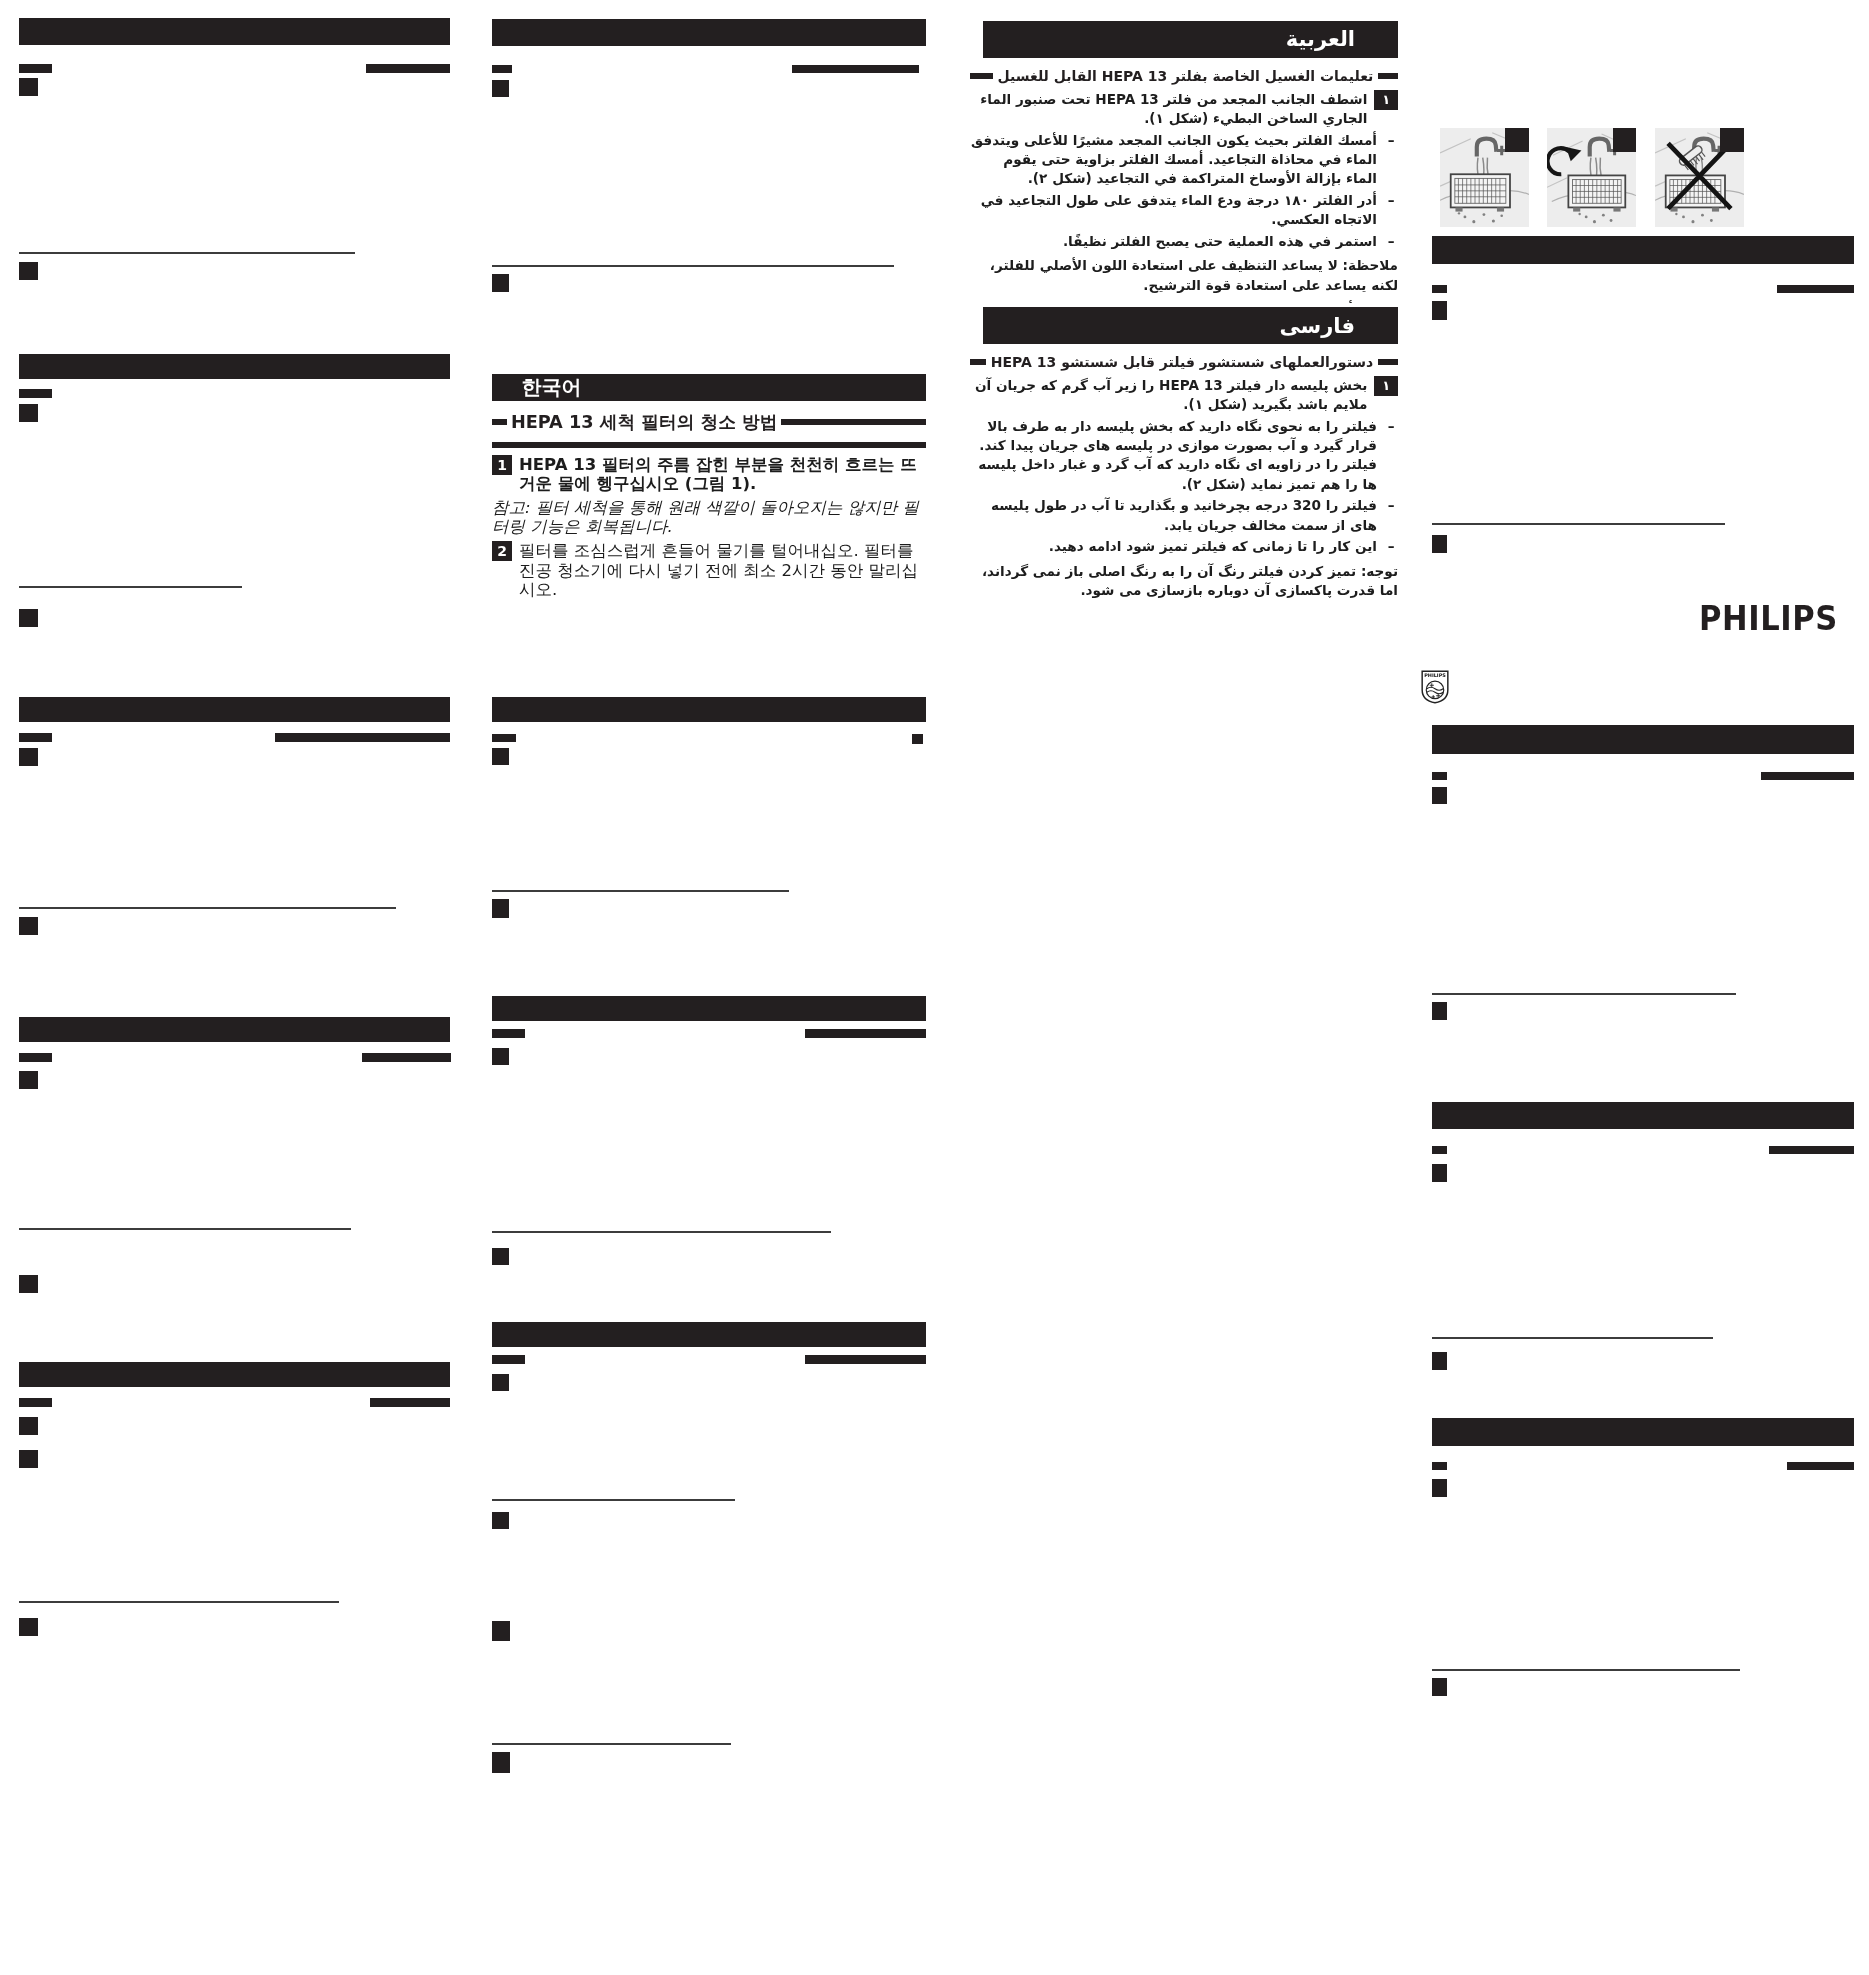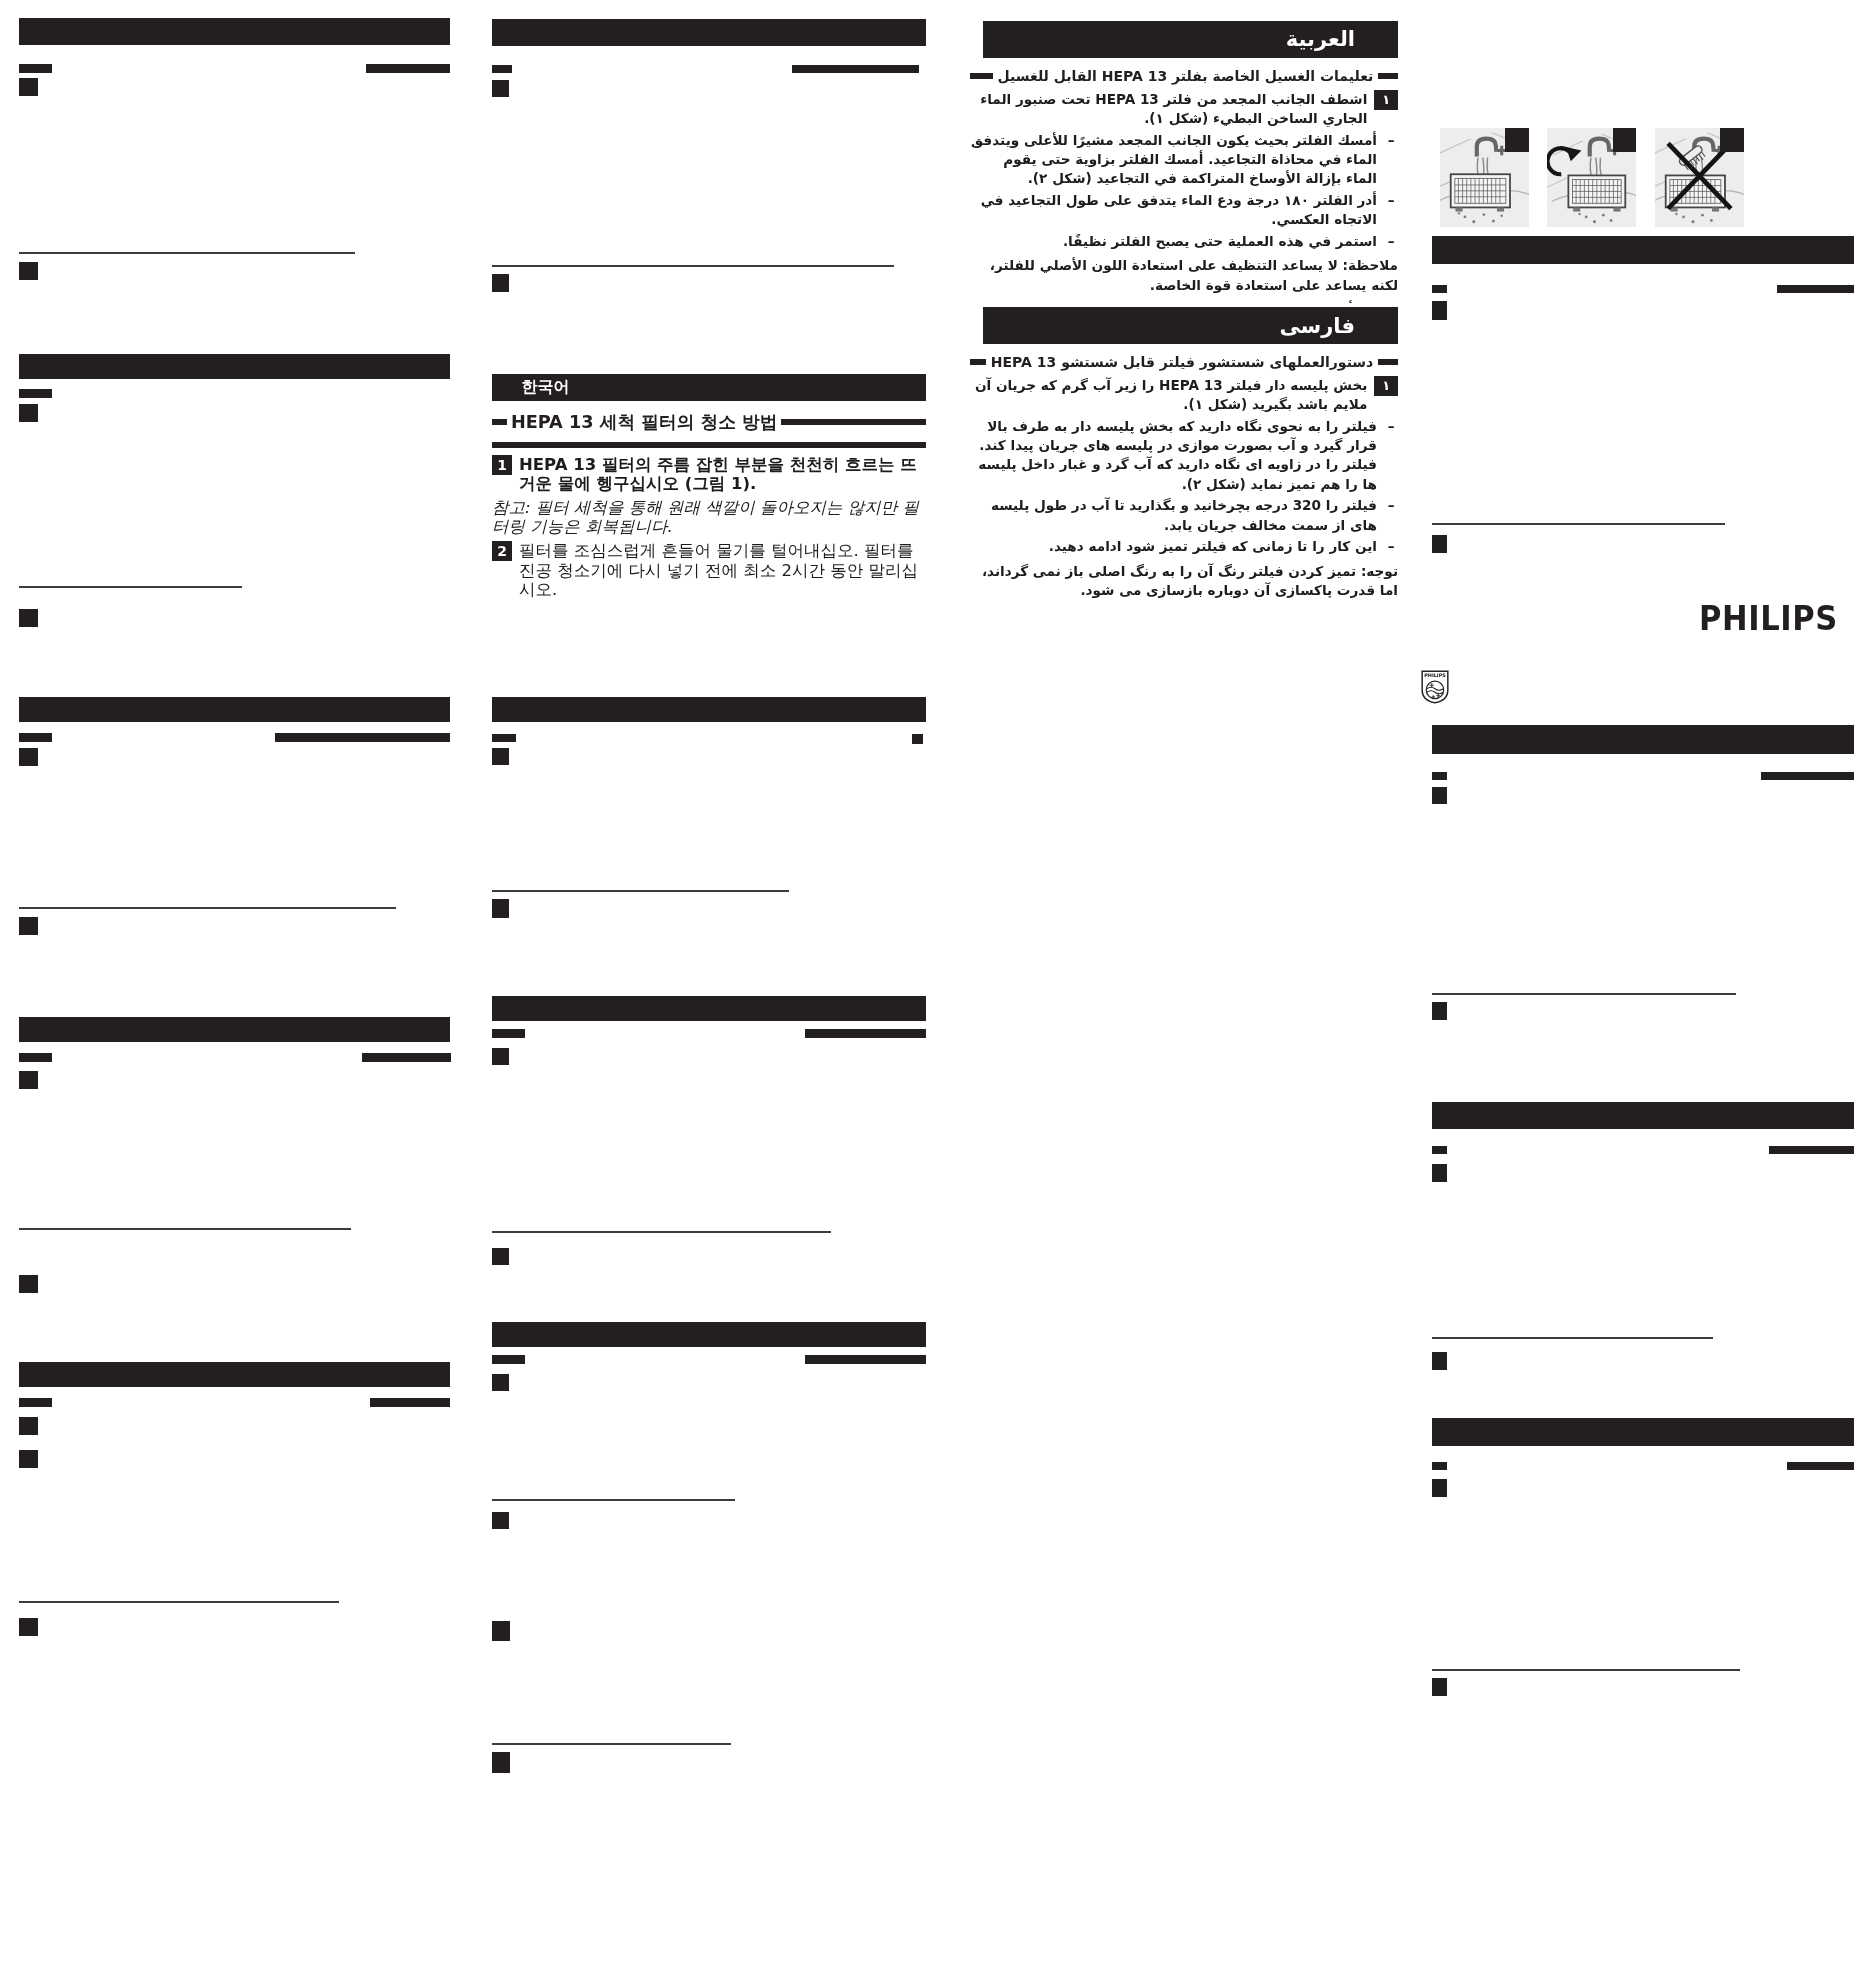--- a/index.html
+++ b/index.html
@@ -10,21 +10,21 @@
   
   .lang-header{background:#231f20;color:#ffffff;display:flex;align-items:center;font-weight:bold;}
   .hrule-row{display:flex;align-items:center;}
   .hrule-dash{background:#231f20;flex:0 0 auto;}
   .hrule-fill{background:#231f20;flex:1 1 auto;}
   .step-row{display:flex;align-items:flex-start;}
   .step-num{background:#231f20;color:#fff;display:flex;align-items:center;justify-content:center;
             font-weight:bold;flex:0 0 auto;}
   
   #korean-section{position:absolute;left:492px;top:374px;width:434px;height:326px;overflow:hidden;}
-  #korean-section .lang-header{height:26.6px;font-size:16px;padding-left:29.5px;margin-bottom:13px;}
+  #korean-section .lang-header{height:26.6px;font-size:20px;padding-left:29.5px;margin-bottom:13px;}
   #korean-section .hrule-row{height:17.7px;margin-bottom:11px;}
   #korean-section .hrule-dash{width:15.4px;height:5.9px;margin-right:3.5px;}
   #korean-section .hrule-fill{height:5.9px;margin-left:3.5px;}
   #korean-section .hrule-under{height:5.3px;background:#231f20;margin-bottom:7px;}
   #korean-section .kr-heading{font-size:17.7px;font-weight:bold;white-space:nowrap;}
   .kr-text{font-size:16.5px;line-height:1.2;color:#1c1c1c;}
   .kr-soft{color:#4d4d4d;white-space:pre-line;}
   #korean-section .step-num{width:20px;height:20px;font-size:14px;margin-right:7px;}
   #korean-section p{margin:3.5px 0;}
   
@@ -189,21 +189,21 @@
       <span>أمسك الفلتر بحيث يكون الجانب المجعد مشيرًا للأعلى ويتدفق الماء في محاذاة التجاعيد. أمسك الفلتر بزاوية حتى يقوم الماء بإزالة الأوساخ المتراكمة في التجاعيد (شكل ٢).</span>
     </div>
     <div class="rtl-text dash-item">
       <span class="dash">–</span>
       <span>أدر الفلتر ١٨٠ درجة ودع الماء يتدفق على طول التجاعيد في الاتجاه العكسي.</span>
     </div>
     <div class="rtl-text dash-item">
       <span class="dash">–</span>
       <span>استمر في هذه العملية حتى يصبح الفلتر نظيفًا.</span>
     </div>
-    <p class="rtl-text">ملاحظة: لا يساعد التنظيف على استعادة اللون الأصلي للفلتر، لكنه يساعد على استعادة قوة الخاصة.</p>
+    <p class="rtl-text">ملاحظة: لا يساعد التنظيف على استعادة اللون الأصلي للفلتر، لكنه يساعد على استعادة قوة الترشيح.</p>
     <p class="rtl-text uline" style="font-weight:bold;">لا تقم أبدًا بتنظيف الفلتر القابل للتنظيف بالفرشاة (شكل ٣).</p>
 
   </div>
 
   <div id="farsi-section" class="rtl-section">
     <div class="lang-header">
       <span>فارسی</span>
     </div>
     <div class="hrule-row">
       <span class="hrule-dash"></span>

